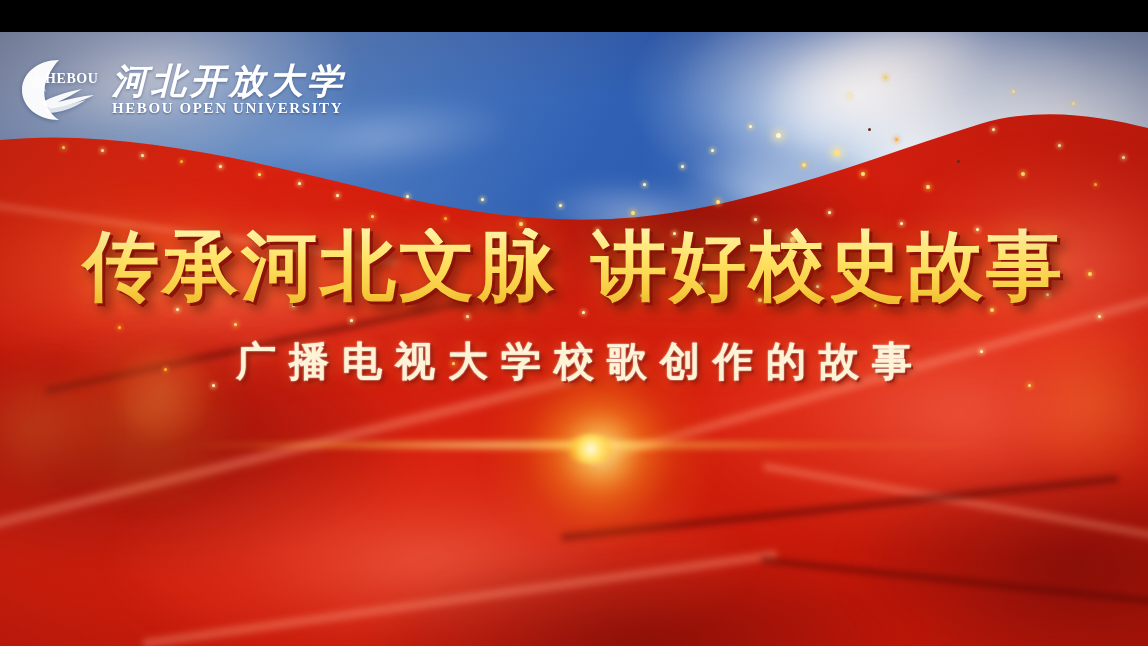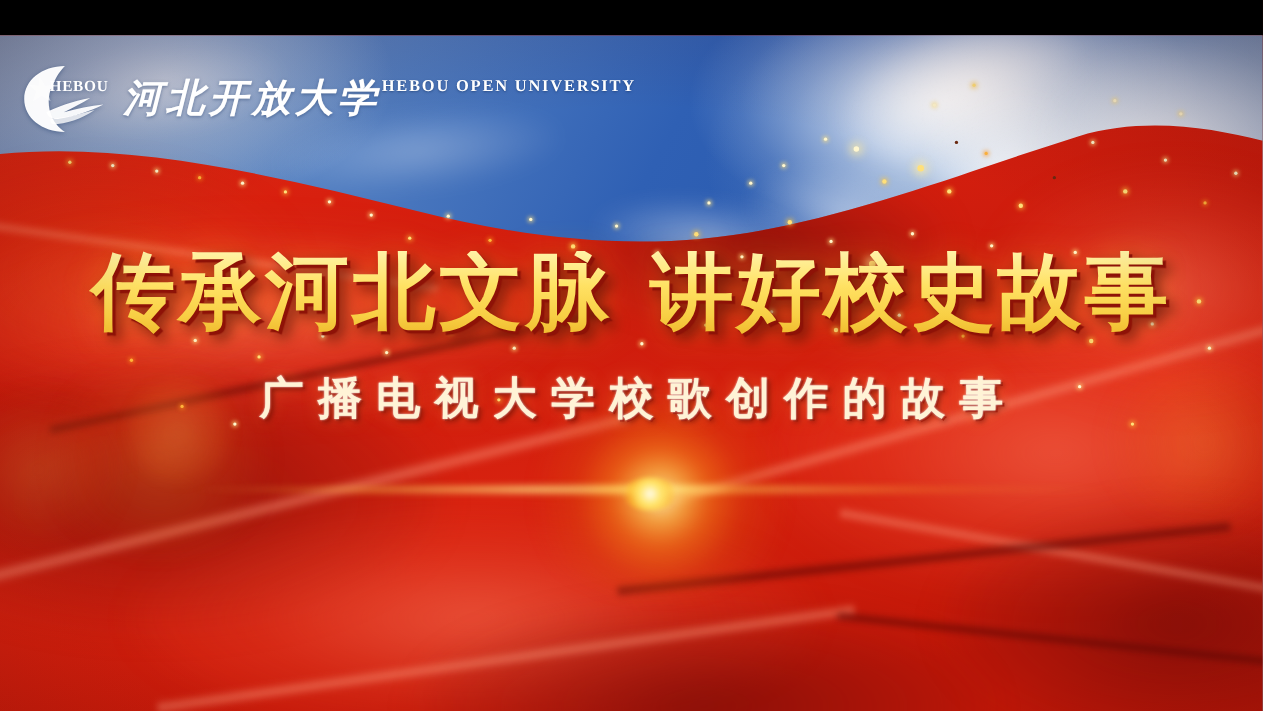--- a/index.html
+++ b/index.html
@@ -187,21 +187,21 @@
     position: absolute;
     left: 12px; top: 24px;
     display: flex;
     align-items: center;
     gap: 8px;
     z-index: 30;
   }
   .logo-mark { width: 92px; height: 68px; position: relative; flex: none; }
   .logo-mark svg { display: block; width: 100%; height: 100%;
     filter: drop-shadow(0 1px 2px rgba(20,50,100,0.45)); }
-  .logo-text { display: flex; gap: 1px; }
+  .logo-text { display: flex; flex-direction: column; gap: 1px; }
   .logo-cn {
     font-family: "Liberation Serif", "DejaVu Serif", serif;
     font-size: 35px;
     font-weight: 700;
     font-style: italic;
     color: #ffffff;
     letter-spacing: 4px;
     line-height: 1.05;
     text-shadow: 0 1px 3px rgba(20,50,100,0.55), 0 0 1px rgba(255,255,255,0.9);
     white-space: nowrap;

